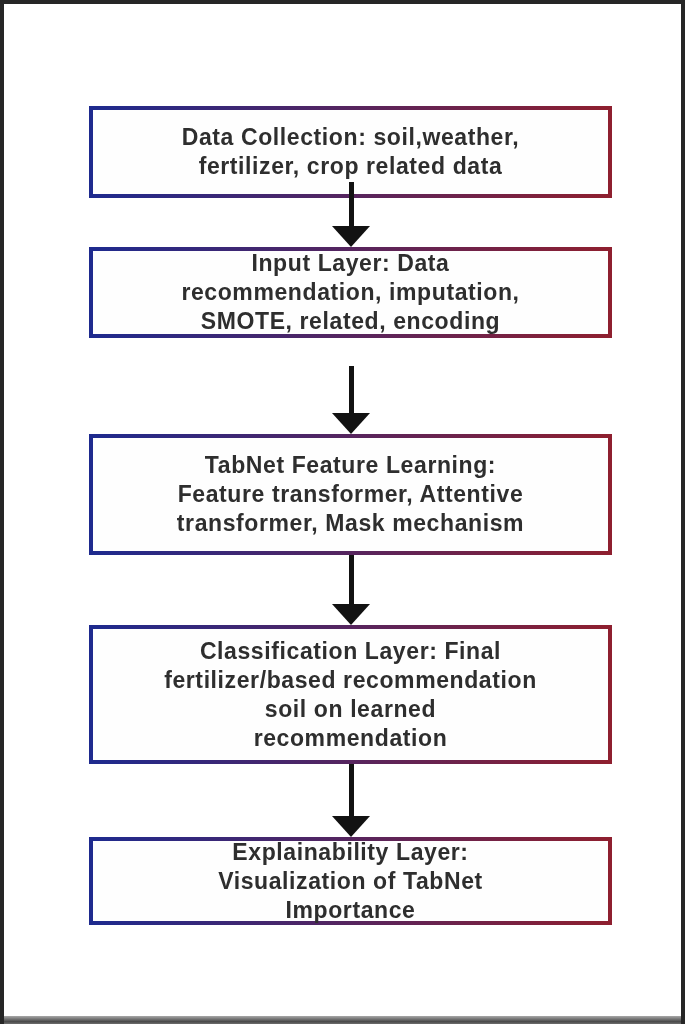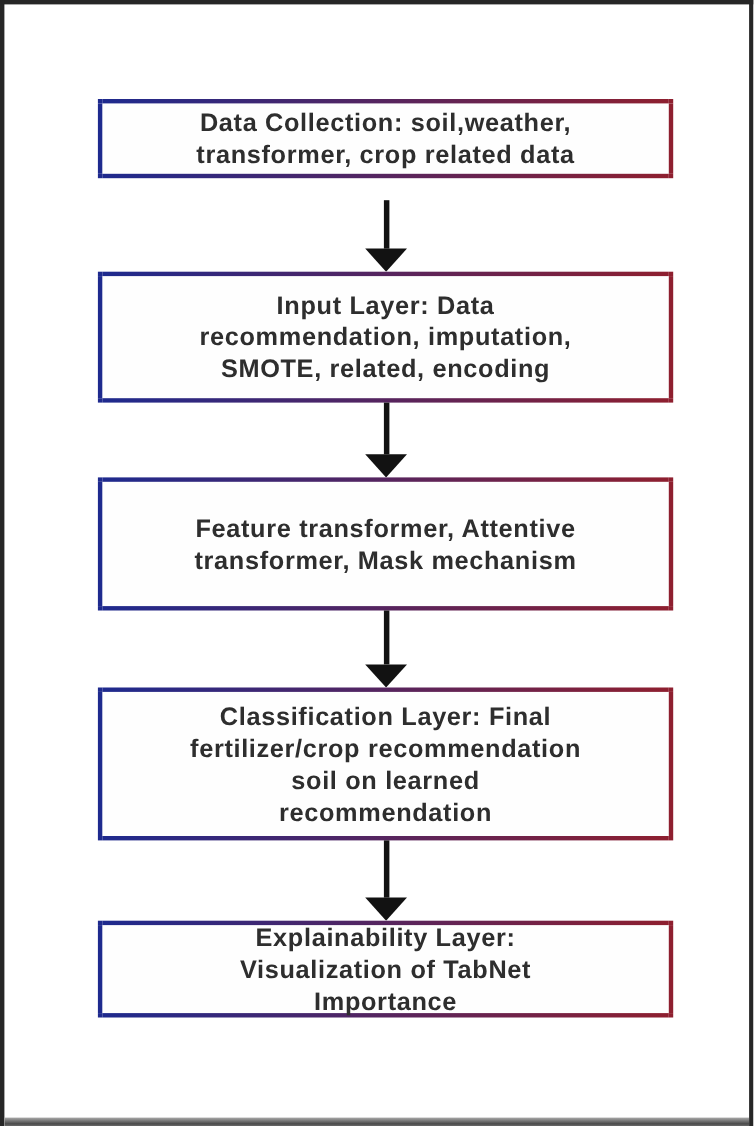--- a/index.html
+++ b/index.html
@@ -45,22 +45,22 @@
   }
   .flow-box .line {
     display: block;
     color: var(--text-color);
     font-size: 23px;
     font-weight: 700;
     letter-spacing: 0.6px;
     line-height: 29px;
     white-space: nowrap;
   }
-  .box-1 { top: 86px;  height: 72px;  }
-  .box-2 { top: 243px; height: 119px; }
+  .box-1 { top: 102px;  height: 92px;  }
+  .box-2 { top: 243px; height: 91px; }
   .box-3 { top: 430px; height: 121px; }
   .box-4 { top: 621px; height: 139px; }
   .box-5 { top: 833px; height: 88px; }
 
   .flow-arrow {
     position: absolute;
     left: 328px;               
     width: 38px;
     display: flex;
     flex-direction: column;
@@ -82,52 +82,53 @@
     border-top: 21px solid var(--arrow-color);
   }
 </style>
 </head>
 <body>
 
 <div class="frame">
 
   <div class="flow-box box-1">
     <span class="line">Data Collection: soil,weather,</span>
-    <span class="line">transformer, crop related data</span>
+    <span class="line">fertilizer, crop related data</span>
   </div>
 
   <div class="flow-arrow arrow-1">
     <div class="arrow-stem"></div>
     <div class="arrow-head"></div>
   </div>
 
   <div class="flow-box box-2">
     <span class="line">Input Layer: Data</span>
     <span class="line">recommendation, imputation,</span>
     <span class="line">SMOTE, related, encoding</span>
   </div>
 
   <div class="flow-arrow arrow-2">
     <div class="arrow-stem"></div>
     <div class="arrow-head"></div>
   </div>
 
   <div class="flow-box box-3">
+    <span class="line">TabNet Feature Learning:</span>
     <span class="line">Feature transformer, Attentive</span>
     <span class="line">transformer, Mask mechanism</span>
   </div>
 
   <div class="flow-arrow arrow-3">
     <div class="arrow-stem"></div>
     <div class="arrow-head"></div>
   </div>
 
   <div class="flow-box box-4">
     <span class="line">Classification Layer: Final</span>
-    <span class="line">fertilizer/crop recommendation</span>
+    <span class="line">fertilizer/based recommendation</span>
     <span class="line">soil on learned</span>
     <span class="line">recommendation</span>
   </div>
 
   <div class="flow-arrow arrow-4">
     <div class="arrow-stem"></div>
     <div class="arrow-head"></div>
   </div>
 
   <div class="flow-box box-5">

